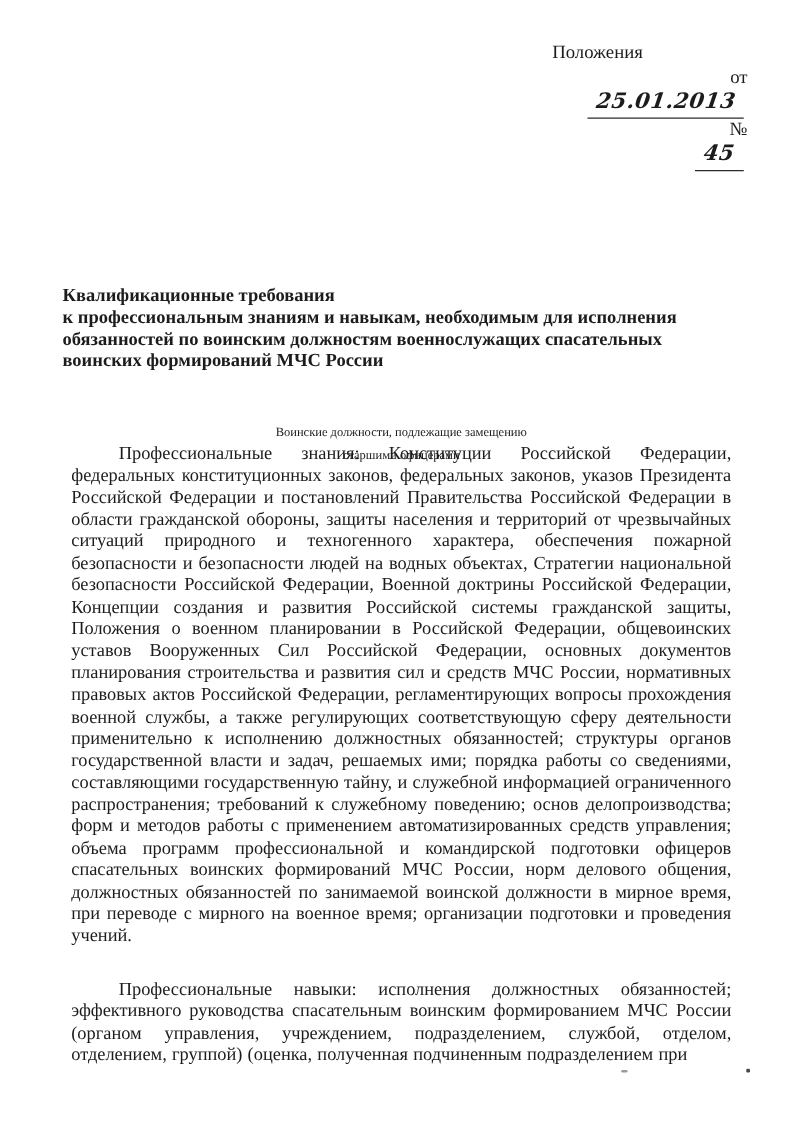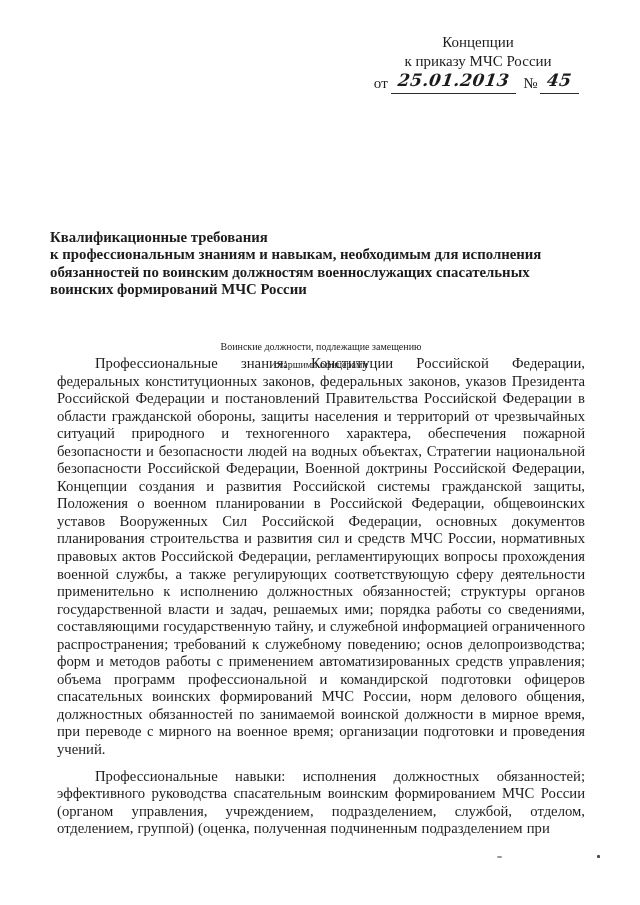--- a/index.html
+++ b/index.html
@@ -22,20 +22,21 @@
     text-align: center;
     font-size: 15px;
     line-height: 18.5px;
   }
   .annex-from {
     display: flex;
     align-items: flex-end;
     justify-content: center;
     margin-top: 1px;
     white-space: nowrap;
+    flex-direction: column;
   }
   .annex-from .label { padding-bottom: 1px; }
   .hw {
     display: inline-block;
     font-family: "DejaVu Serif", serif;
     font-style: italic;
     font-weight: bold;
     font-size: 17px;
     letter-spacing: 0.5px;
     transform: skewX(-8deg);
@@ -81,35 +82,34 @@
     width: 528px;
   }
   .body-text p {
     margin: 0;
     text-align: justify;
     text-indent: 38px;
     font-size: 14.7px;
     line-height: 17.55px;
     word-spacing: 0.5px;
   }
-  .body-text p + p { margin-top: 9px; }
+  .body-text p + p { margin-top: 25px; }
 
   
   .speck { position: absolute; border-radius: 1px; }
   .speck-1 { left: 497px; top: 856px; width: 5px; height: 2px; background: #9a9a9a; }
   .speck-2 { left: 597px; top: 855px; width: 3px; height: 3px; background: #4a4a4a; }
 </style>
 </head>
 <body>
 
 <div class="page">
 
   <div class="annex">
-    <div>Концепции</div>
-    <div>к приказу МЧС России</div>
+    <div>Положения</div>
     <div class="annex-from">
       <span class="label">от</span>
       <span class="u-line"><span class="hw">25.01.2013</span></span>
       <span class="label num-sign">№</span>
       <span class="u-line"><span class="hw">45</span></span>
     </div>
   </div>
 
   <h1 class="title">Квалификационные требования
 к профессиональным знаниям и навыкам, необходимым для исполнения

